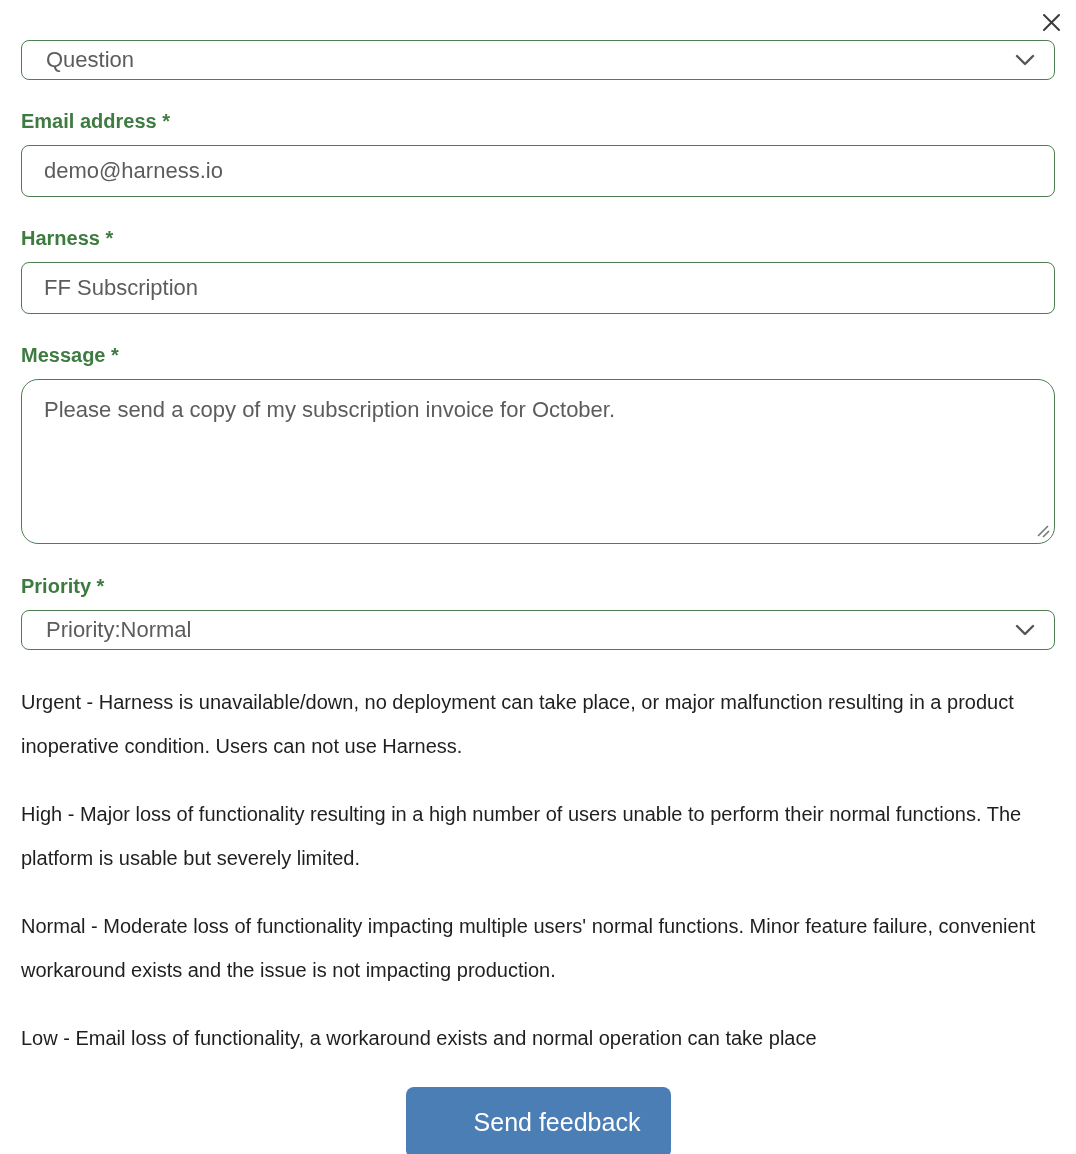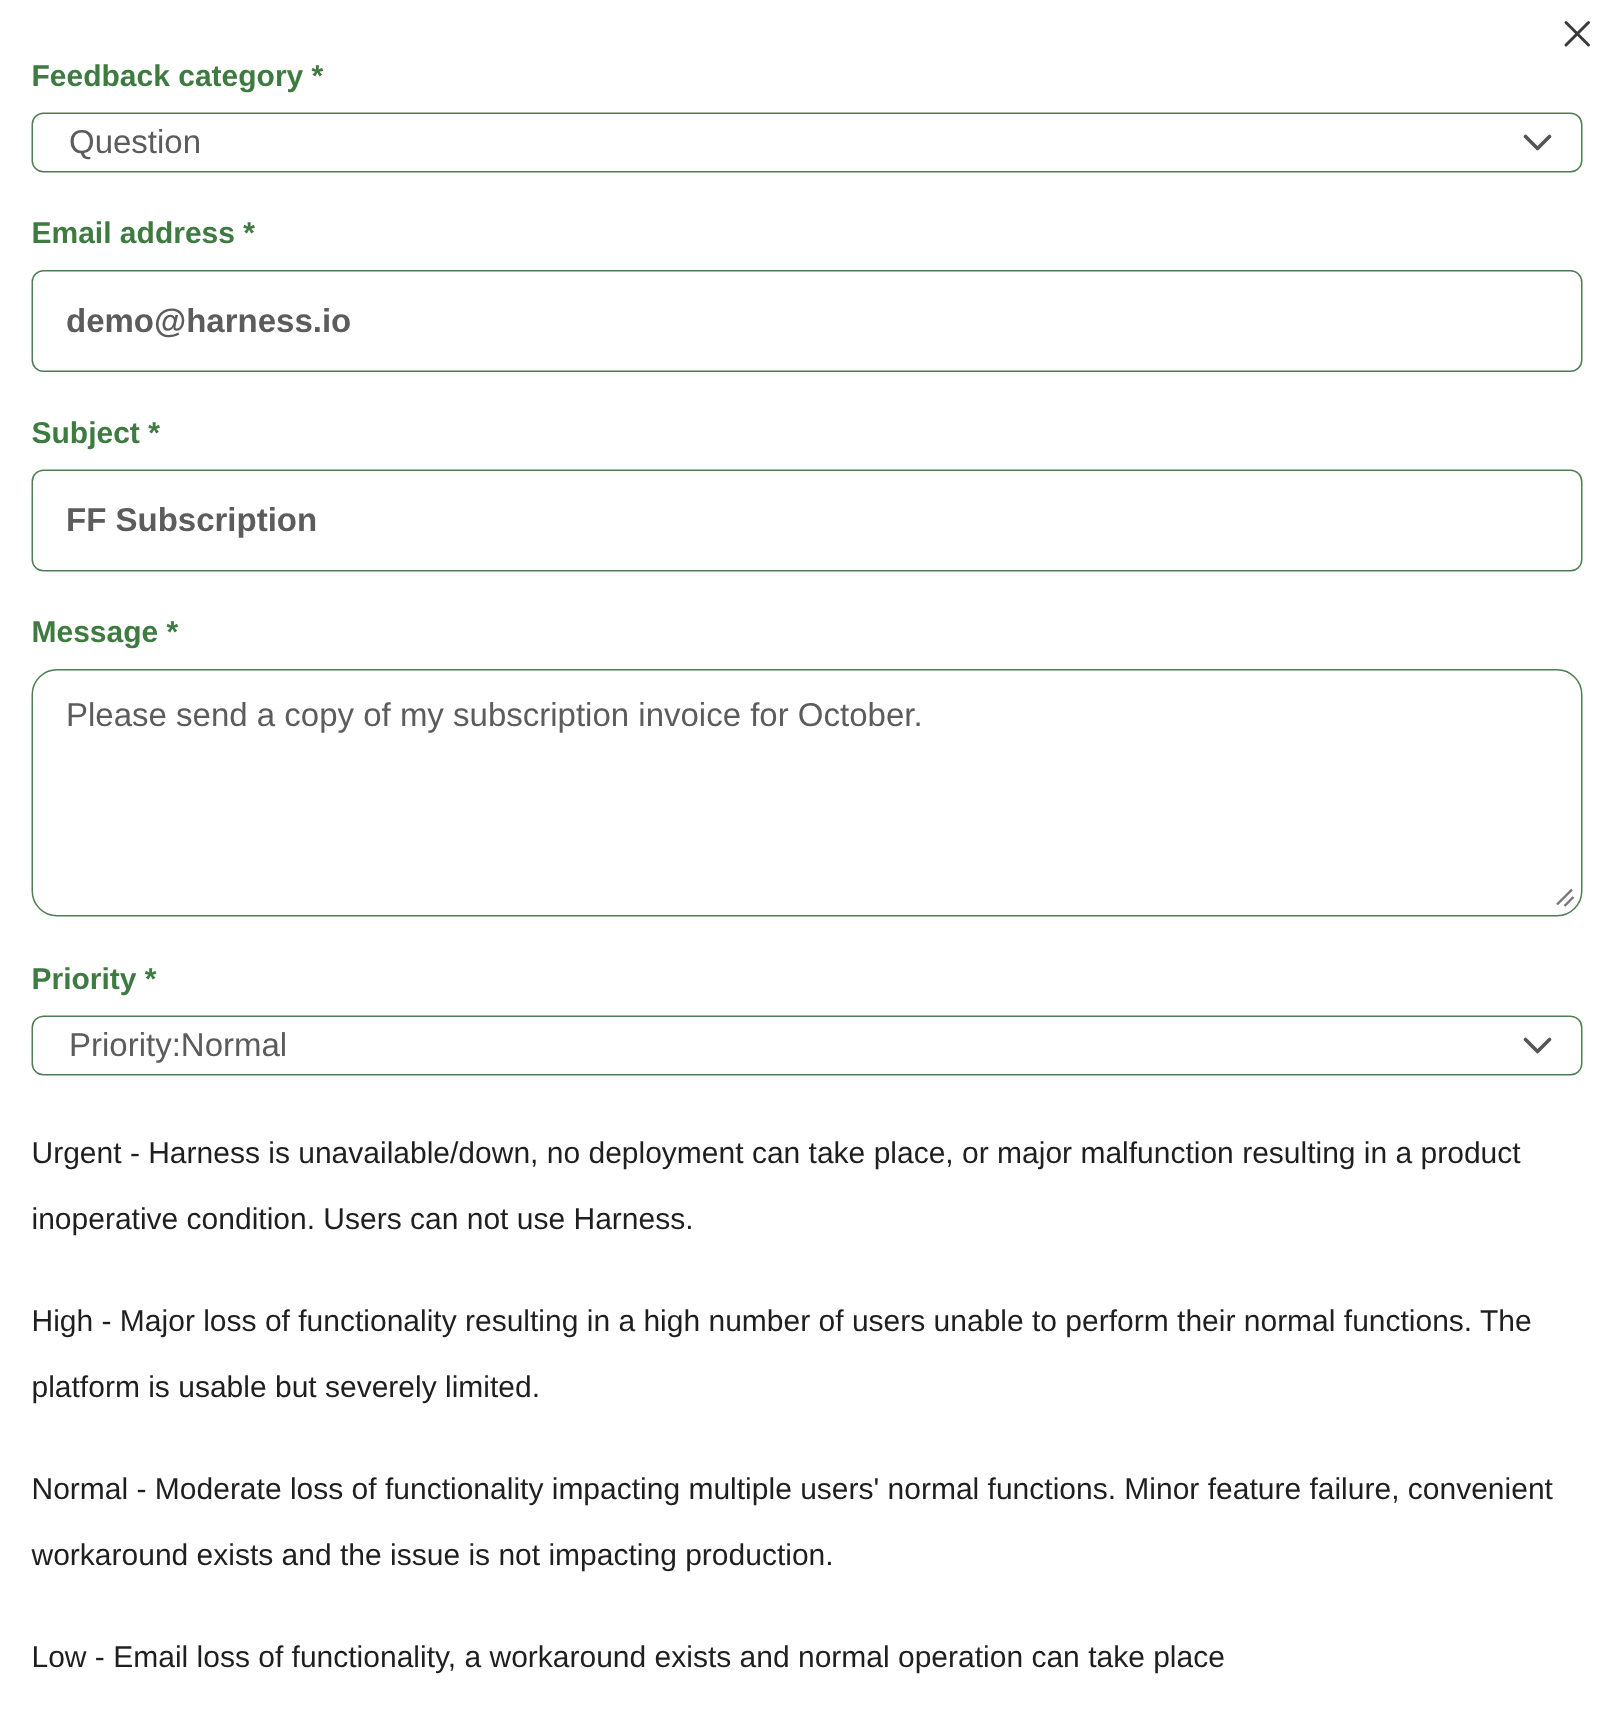--- a/index.html
+++ b/index.html
@@ -52,24 +52,23 @@
     height: 40px;
     display: flex;
     align-items: center;
     justify-content: space-between;
     padding: 0 19px 0 24px;
     cursor: pointer;
   }
   .select-value { color: #5c5c5c; }
   .chevron { width: 20px; height: 12px; flex: 0 0 auto; }
   input.field {
-    height: 68px;
+    height: 52px;
     padding: 0 22px;
     outline: none;
-    font-weight: bold;
   }
   .textarea-wrap {
     position: relative;
     margin: 0 0 31px 0;
   }
   textarea.field {
     display: block;
     height: 165px;
     padding: 15px 22px;
     resize: none;
@@ -117,32 +116,31 @@
 
 <button class="close-btn" aria-label="Close">
   <svg class="close-x" width="19" height="19" viewBox="0 0 19 19">
     <line x1="2" y1="2" x2="17" y2="17" stroke="#3a3a3c" stroke-width="2" stroke-linecap="round"></line>
     <line x1="17" y1="2" x2="2" y2="17" stroke="#3a3a3c" stroke-width="2" stroke-linecap="round"></line>
   </svg>
 </button>
 
 <div class="container">
 
-  <label class="field-label">Feedback category *</label>
   <div class="field select-box">
     <span class="select-value">Question</span>
     <svg class="chevron" viewBox="0 0 20 12">
       <polyline points="2,2 10,10 18,2" fill="none" stroke="#555555" stroke-width="2.4" stroke-linecap="round" stroke-linejoin="round"></polyline>
     </svg>
   </div>
 
   <label class="field-label">Email address *</label>
   <input class="field" type="text" value="demo@harness.io" style="">
 
-  <label class="field-label">Subject *</label>
+  <label class="field-label">Harness *</label>
   <input class="field" type="text" value="FF Subscription" style="">
 
   <label class="field-label">Message *</label>
   <div class="textarea-wrap">
     <textarea class="field" style="">Please send a copy of my subscription invoice for October.</textarea>
     <svg class="resize-handle" viewBox="0 0 16 16">
       <line x1="3" y1="13" x2="13" y2="3" stroke="#777777" stroke-width="1.6"></line>
       <line x1="8" y1="14" x2="14" y2="8" stroke="#777777" stroke-width="1.6"></line>
     </svg>
   </div>

